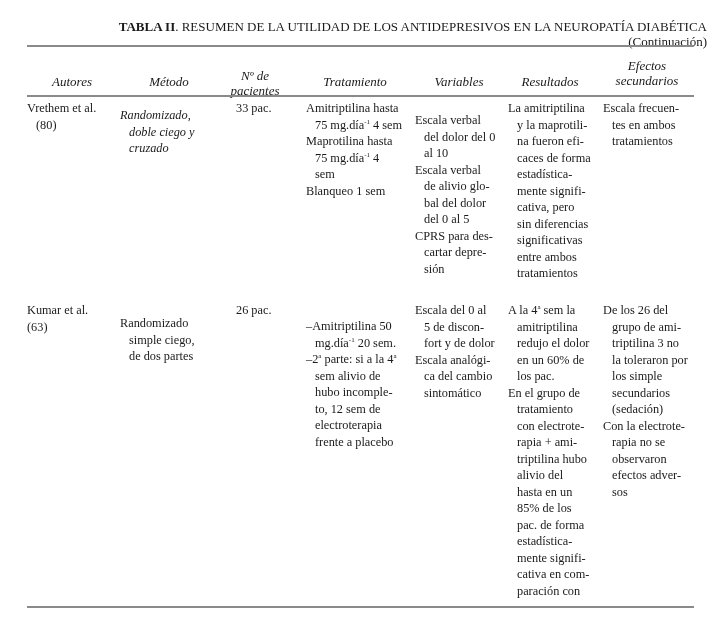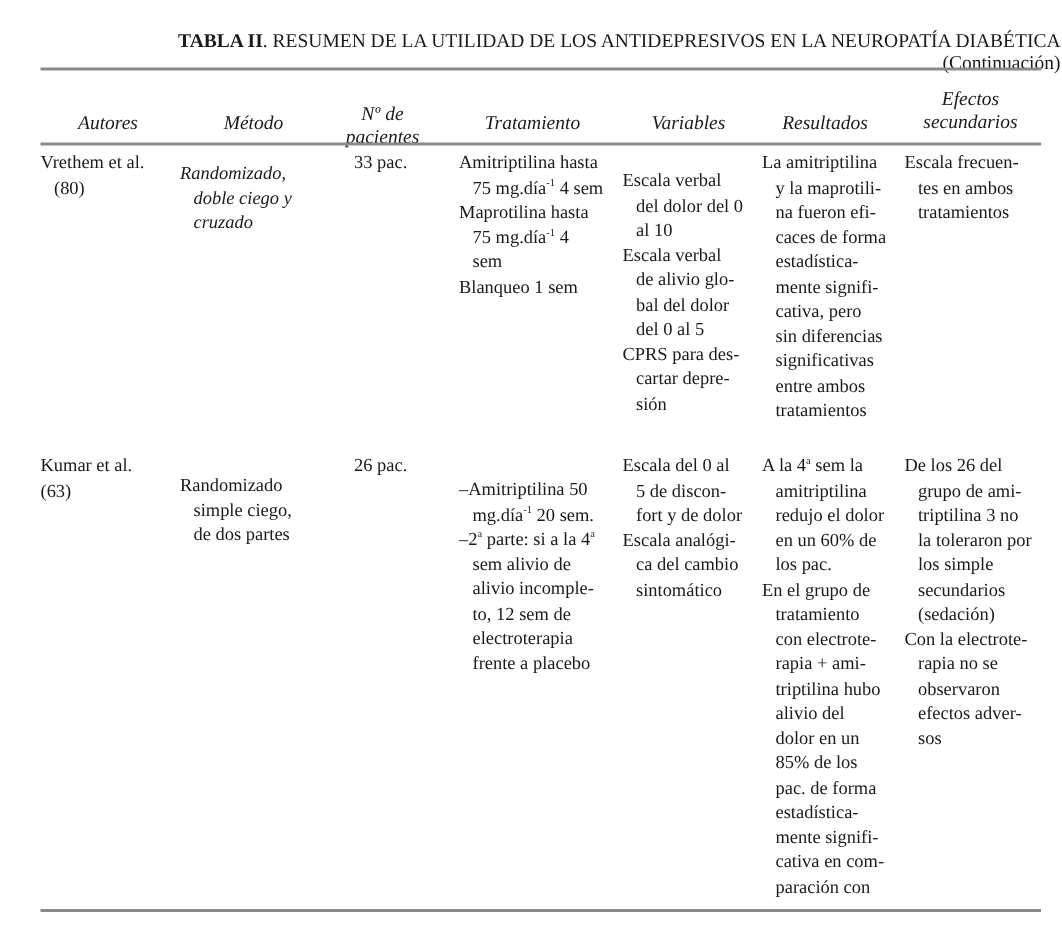--- a/index.html
+++ b/index.html
@@ -131,21 +131,21 @@
         <span class="line ind">de dos partes</span>
       </div>
       <div class="cell" style="left: 236px; top: 302px;">
         <span class="line">26 pac.</span>
       </div>
       <div class="cell" style="left: 306px; top: 318px;">
         <span class="line"><span>–Amitriptilina 50</span></span>
         <span class="line ind"><span>mg.día</span><sup>-1</sup><span> 20 sem.</span></span>
         <span class="line"><span>–2</span><sup>a</sup><span> parte: si a la 4</span><sup>a</sup></span>
         <span class="line ind"><span>sem  alivio de</span></span>
-        <span class="line ind"><span>alivio incomple-</span></span>
+        <span class="line ind"><span>hubo incomple-</span></span>
         <span class="line ind"><span>to, 12 sem de</span></span>
         <span class="line ind"><span>electroterapia</span></span>
         <span class="line ind"><span>frente a placebo</span></span>
       </div>
       <div class="cell" style="left: 415px; top: 302px;">
         <span class="line"><span>Escala del 0 al</span></span>
         <span class="line ind"><span>5 de discon-</span></span>
         <span class="line ind"><span>fort y de dolor</span></span>
         <span class="line"><span>Escala analógi-</span></span>
         <span class="line ind"><span>ca del cambio</span></span>
@@ -156,21 +156,21 @@
         <span class="line ind"><span>amitriptilina</span></span>
         <span class="line ind"><span>redujo el dolor</span></span>
         <span class="line ind"><span>en un 60% de</span></span>
         <span class="line ind"><span>los pac.</span></span>
         <span class="line"><span>En el grupo de</span></span>
         <span class="line ind"><span>tratamiento</span></span>
         <span class="line ind"><span>con electrote-</span></span>
         <span class="line ind"><span>rapia + ami-</span></span>
         <span class="line ind"><span>triptilina hubo</span></span>
         <span class="line ind"><span>alivio del</span></span>
-        <span class="line ind"><span>dolor en un</span></span>
+        <span class="line ind"><span>hasta en un</span></span>
         <span class="line ind"><span>85% de los</span></span>
         <span class="line ind"><span>pac. de forma</span></span>
         <span class="line ind"><span>estadística-</span></span>
         <span class="line ind"><span>mente signifi-</span></span>
         <span class="line ind"><span>cativa en com-</span></span>
         <span class="line ind"><span>paración con</span></span>
       </div>
       <div class="cell" style="left: 603px; top: 302px;">
         <span class="line"><span>De los 26 del</span></span>
         <span class="line ind"><span>grupo de ami-</span></span>

